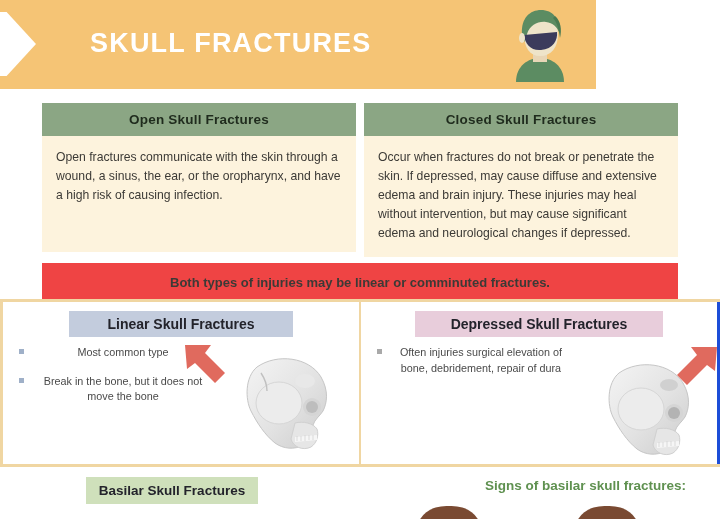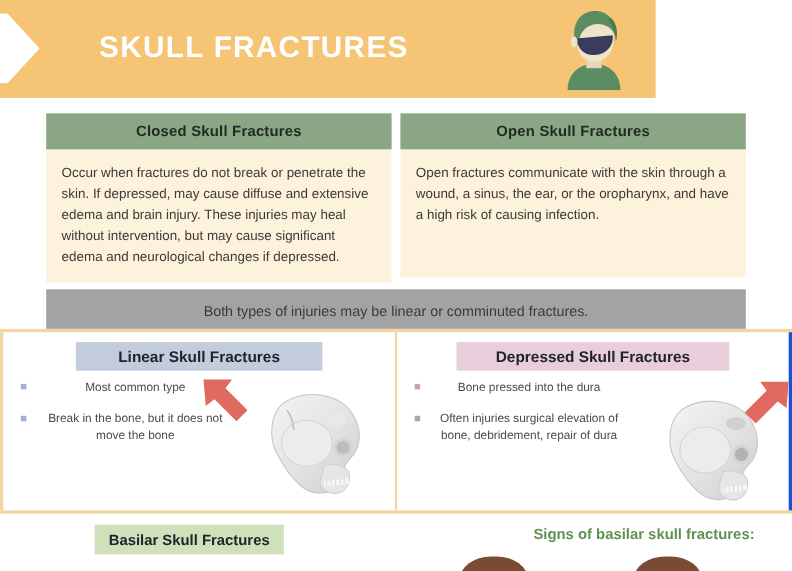--- a/index.html
+++ b/index.html
@@ -90,25 +90,26 @@
     font-size: 12.2px;
     line-height: 1.55;
     color: #3c3a36;
     padding: 12px 14px 14px 14px;
     min-height: 116px;
     box-sizing: border-box;
   }
   .def-body.left  { min-height: 116px; }
   .banner {
     margin-top: 6px;
-    background: #a3a3a3;
+    background: #ef4444;
     text-align: center;
     font-size: 13px;
     color: #3c3a36;
     padding: 12px 6px 12px 6px;
+    font-weight: bold;
   }
 
   
   .mid {
     position: absolute;
     left: 0;
     top: 299px;
     width: 720px;
     height: 168px;
     border-top: 3px solid #f0d6a2;
@@ -236,26 +237,26 @@
         <path d="M47 8 C53 13 54 22 52 30 C51 22 49 14 45 10 Z" fill="#4a7a52"></path>
         <path d="M16 27 L49 24 C50 32 45 41 33 42 C23 43 17 36 16 27 Z" fill="#3b3b5c"></path>
         <ellipse cx="14" cy="30" rx="3" ry="5" fill="#eee4c9"></ellipse>
       </svg>
     </div>
   </div>
 
   <div class="defs">
     <div class="defs-row">
       <div class="def-col">
+        <div class="def-head">Open Skull Fractures</div>
+        <div class="def-body left">Open fractures communicate with the skin through a wound, a sinus, the ear, or the oropharynx, and have a high risk of causing infection.</div>
+      </div>
+      <div class="def-col">
         <div class="def-head">Closed Skull Fractures</div>
         <div class="def-body">Occur when fractures do not break or penetrate the skin. If depressed, may cause diffuse and extensive edema and brain injury. These injuries may heal without intervention, but may cause significant edema and neurological changes if depressed.</div>
-      </div>
-      <div class="def-col">
-        <div class="def-head">Open Skull Fractures</div>
-        <div class="def-body left">Open fractures communicate with the skin through a wound, a sinus, the ear, or the oropharynx, and have a high risk of causing infection.</div>
       </div>
     </div>
     <div class="banner">Both types of injuries may be linear or comminuted fractures.</div>
   </div>
 
   <div class="mid">
 
     <div class="panel left">
       <div class="panel-head blue">Linear Skull Fractures</div>
       <div class="panel-inner">
@@ -294,21 +295,20 @@
             <path d="M4 4 L30 4 L24 12 L44 32 L34 42 L14 22 L6 28 Z" fill="#e06a5e"></path>
           </svg>
         </div>
       </div>
     </div>
 
     <div class="panel right">
       <div class="panel-head pink">Depressed Skull Fractures</div>
       <div class="panel-inner">
         <div class="bullets">
-          <div class="bullet sq-pink">Bone pressed into the dura</div>
           <div class="bullet sq-grey">Often injuries surgical elevation of bone, debridement, repair of dura</div>
         </div>
         <div class="skull-wrap">
           <svg width="132" height="122" viewBox="0 0 132 122" style="left:12px; top:6px;">
             <defs>
               <linearGradient id="sk2" x1="0" y1="0" x2="1" y2="1">
                 <stop offset="0%" stop-color="#f4f4f4"></stop>
                 <stop offset="55%" stop-color="#e2e2e2"></stop>
                 <stop offset="100%" stop-color="#cccccc"></stop>
               </linearGradient>

